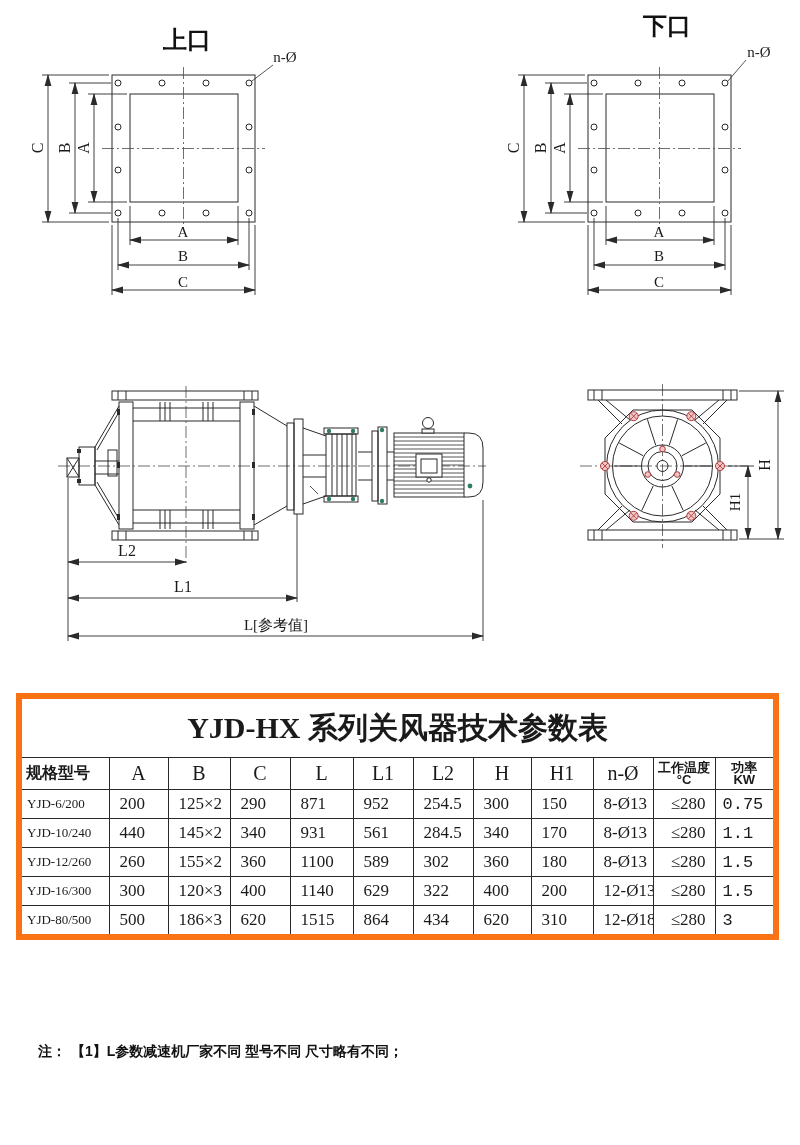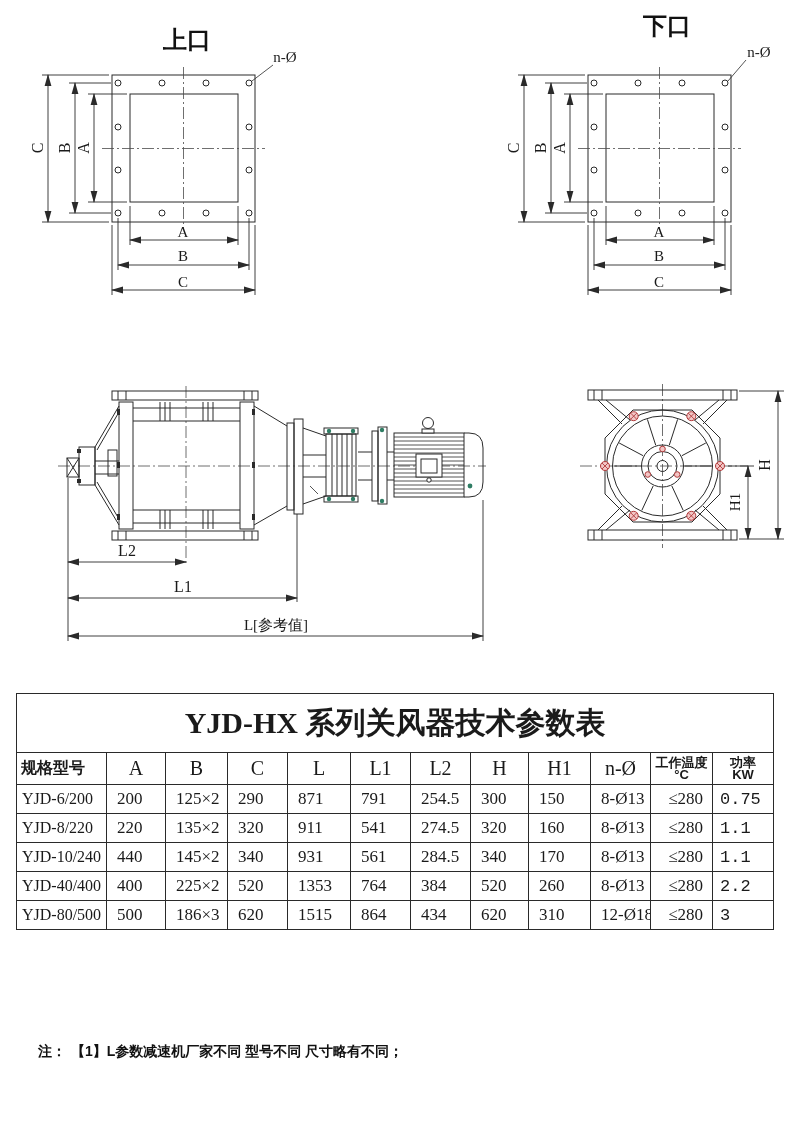--- a/index.html
+++ b/index.html
@@ -18,33 +18,33 @@
   .boltR{fill:var(--bolt-red-fill,#f0c4c4);stroke:var(--bolt-red,#b23b3b);stroke-width:1;}
   .boltRx{stroke:var(--bolt-red,#b23b3b);stroke-width:0.9;}
   .dotG{fill:var(--bolt-green,#2f7d64);stroke:none;}
   text.dimtxt{font-family:"Liberation Serif",serif;font-size:16px;fill:#1a1a1a;}
   text.dimtxt-sm{font-family:"Liberation Serif",serif;font-size:15px;fill:#1a1a1a;}
   text.cn-title{font-family:"Liberation Sans","DejaVu Sans",sans-serif;font-size:24px;font-weight:bold;fill:#111;}
   text.mixed{font-family:"Liberation Serif","DejaVu Sans",serif;font-size:15px;fill:#1a1a1a;}
 
   
   .param-table{position:absolute;left:16px;top:693px;width:757px;border-collapse:collapse;
-               table-layout:fixed;border:1px solid #f97316;background:#fff;}
+               table-layout:fixed;border:6px solid #f97316;background:#fff;}
   .param-table th,.param-table td{border:1px solid #2a2a2a;white-space:nowrap;overflow:hidden;padding:0;}
   .t-title{height:58px;font-size:30px;font-weight:600;text-align:center;
            font-family:"Liberation Serif","DejaVu Sans",serif;}
   .t-head th{height:31px;font-size:20px;font-weight:normal;text-align:center;
              font-family:"Liberation Serif",serif;}
   .t-head th.model-h{font-family:"Liberation Sans","DejaVu Sans",sans-serif;font-size:16px;
                      font-weight:bold;text-align:left;padding-left:4px;}
   .t-head th.two-line{font-family:"Liberation Sans","DejaVu Sans",sans-serif;font-weight:bold;}
   .t-head th.two-line div{font-size:13px;line-height:12px;text-align:center;}
   .param-table td{height:28px;font-size:17px;font-family:"Liberation Serif",serif;
                   padding-left:10px;text-align:left;}
-  .param-table td.c-model{font-size:16px;padding-left:5px;}
+  .param-table td.c-model{font-size:13px;padding-left:5px;}
   .param-table td.c-temp{text-align:right;padding-right:9px;padding-left:0;}
   .param-table td.c-pow{padding-left:7px;font-family:Liberation Mono, monospace;}
 
   
   .notes{position:absolute;left:38px;top:1039px;display:flex;gap:5px;
          font-family:"Liberation Sans","DejaVu Sans",sans-serif;
          font-size:14px;font-weight:bold;line-height:24px;color:#111;}
   .notes .note-lines div{white-space:nowrap;}
 </style>
 </head>
@@ -375,69 +375,69 @@
         </th>
       </tr>
     </thead>
     <tbody>
         <tr>
           <td class="c-model">YJD-6/200</td>
           <td>200</td>
           <td>125×2</td>
           <td>290</td>
           <td>871</td>
-          <td>791</td>
+          <td>952</td>
           <td>254.5</td>
           <td>300</td>
           <td>150</td>
           <td>8-Ø13</td>
           <td class="c-temp">≤280</td>
           <td class="c-pow">0.75</td>
-        </tr>
-        <tr>
-          <td class="c-model">YJD-8/220</td>
-          <td>220</td>
-          <td>135×2</td>
-          <td>320</td>
-          <td>911</td>
-          <td>541</td>
-          <td>274.5</td>
-          <td>320</td>
-          <td>160</td>
-          <td>8-Ø13</td>
-          <td class="c-temp">≤280</td>
-          <td class="c-pow">1.1</td>
         </tr>
         <tr>
           <td class="c-model">YJD-10/240</td>
           <td>440</td>
           <td>145×2</td>
           <td>340</td>
           <td>931</td>
           <td>561</td>
           <td>284.5</td>
           <td>340</td>
           <td>170</td>
           <td>8-Ø13</td>
           <td class="c-temp">≤280</td>
           <td class="c-pow">1.1</td>
         </tr>
         <tr>
-          <td class="c-model">YJD-40/400</td>
-          <td>400</td>
-          <td>225×2</td>
-          <td>520</td>
-          <td>1353</td>
-          <td>764</td>
-          <td>384</td>
-          <td>520</td>
+          <td class="c-model">YJD-12/260</td>
           <td>260</td>
+          <td>155×2</td>
+          <td>360</td>
+          <td>1100</td>
+          <td>589</td>
+          <td>302</td>
+          <td>360</td>
+          <td>180</td>
           <td>8-Ø13</td>
           <td class="c-temp">≤280</td>
-          <td class="c-pow">2.2</td>
+          <td class="c-pow">1.5</td>
+        </tr>
+        <tr>
+          <td class="c-model">YJD-16/300</td>
+          <td>300</td>
+          <td>120×3</td>
+          <td>400</td>
+          <td>1140</td>
+          <td>629</td>
+          <td>322</td>
+          <td>400</td>
+          <td>200</td>
+          <td>12-Ø13</td>
+          <td class="c-temp">≤280</td>
+          <td class="c-pow">1.5</td>
         </tr>
         <tr>
           <td class="c-model">YJD-80/500</td>
           <td>500</td>
           <td>186×3</td>
           <td>620</td>
           <td>1515</td>
           <td>864</td>
           <td>434</td>
           <td>620</td>

